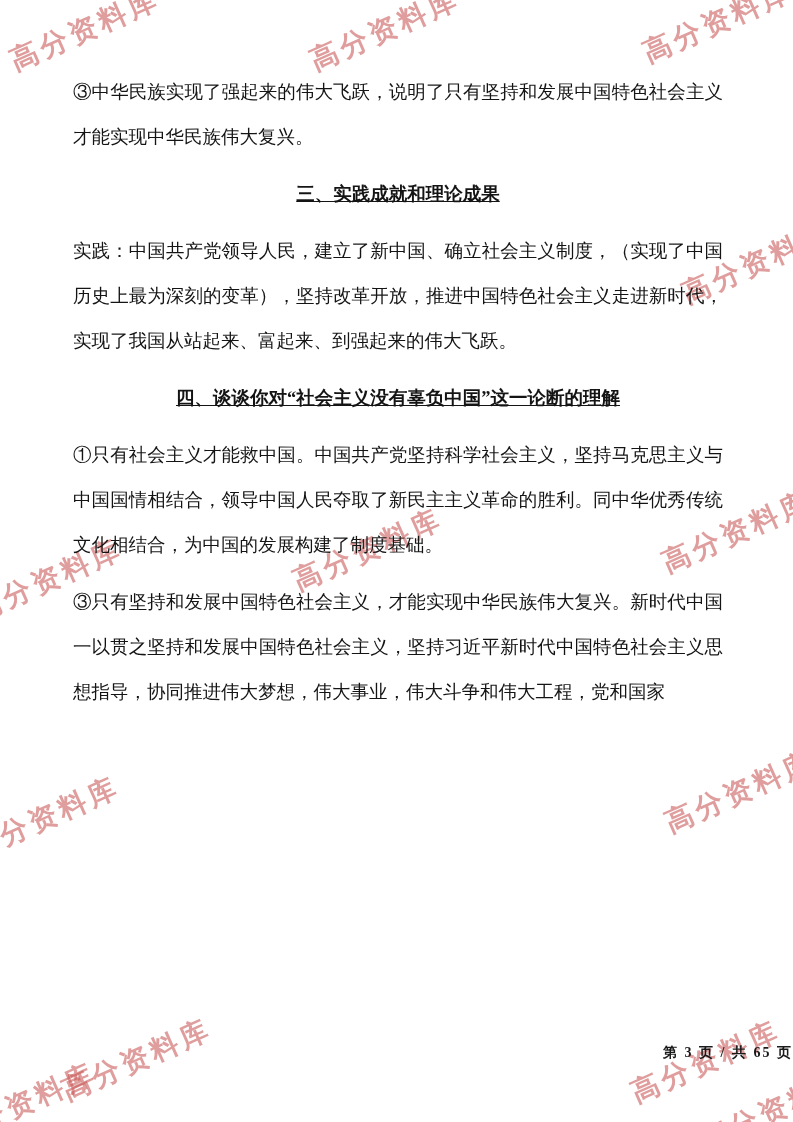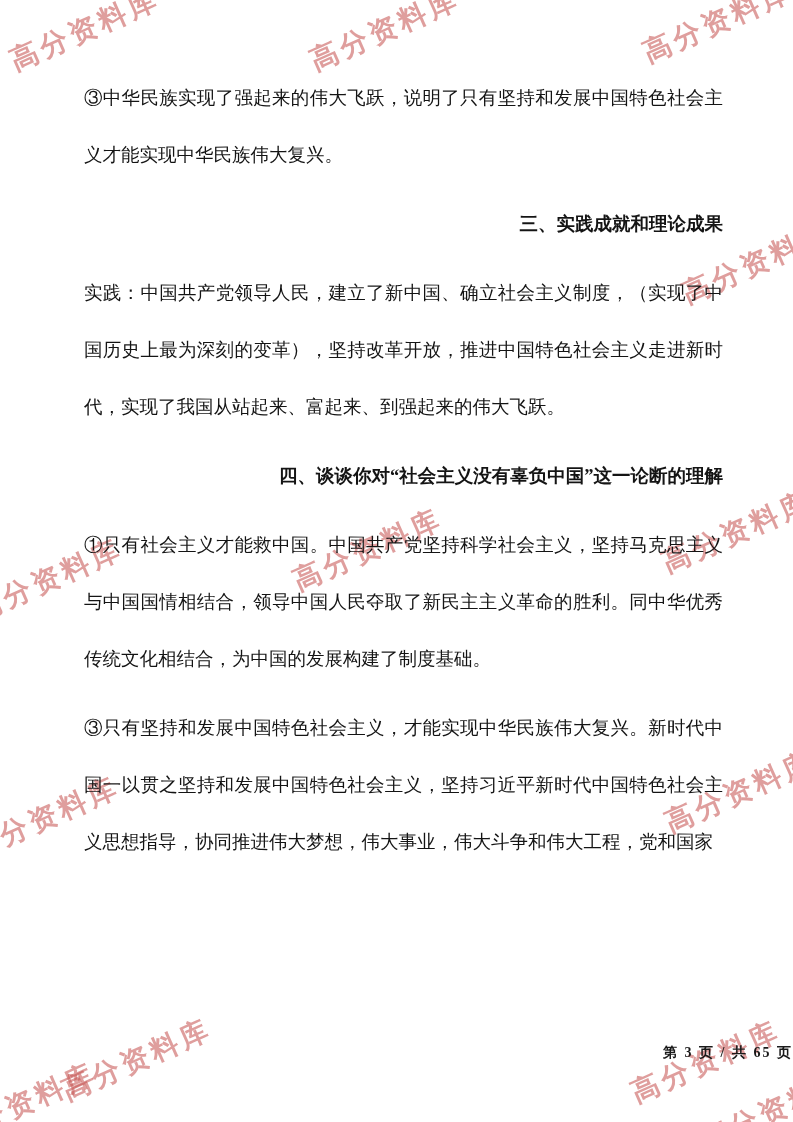--- a/index.html
+++ b/index.html
@@ -18,28 +18,29 @@
   }
   .content {
     position: absolute;
     left: 72px;
     right: 70px;
     top: 70px;
   }
   .content p,
   .content h3 {
     font-size: 18.5px;
-    line-height: 57px;
-    margin: 0 0 12px 12px;
+    line-height: 45px;
+    margin: 0 0 12px 1px;
     text-align: justify;
     font-weight: normal;
   }
   .content h3 {
     font-weight: bold;
-    text-align: right;
+    text-align: center;
+    text-decoration: underline;
   }
   .lead-label {
     font-weight: normal;
   }
   .footer {
     position: absolute;
     left: 0;
     right: 0;
     top: 1044px;
     text-align: right;

